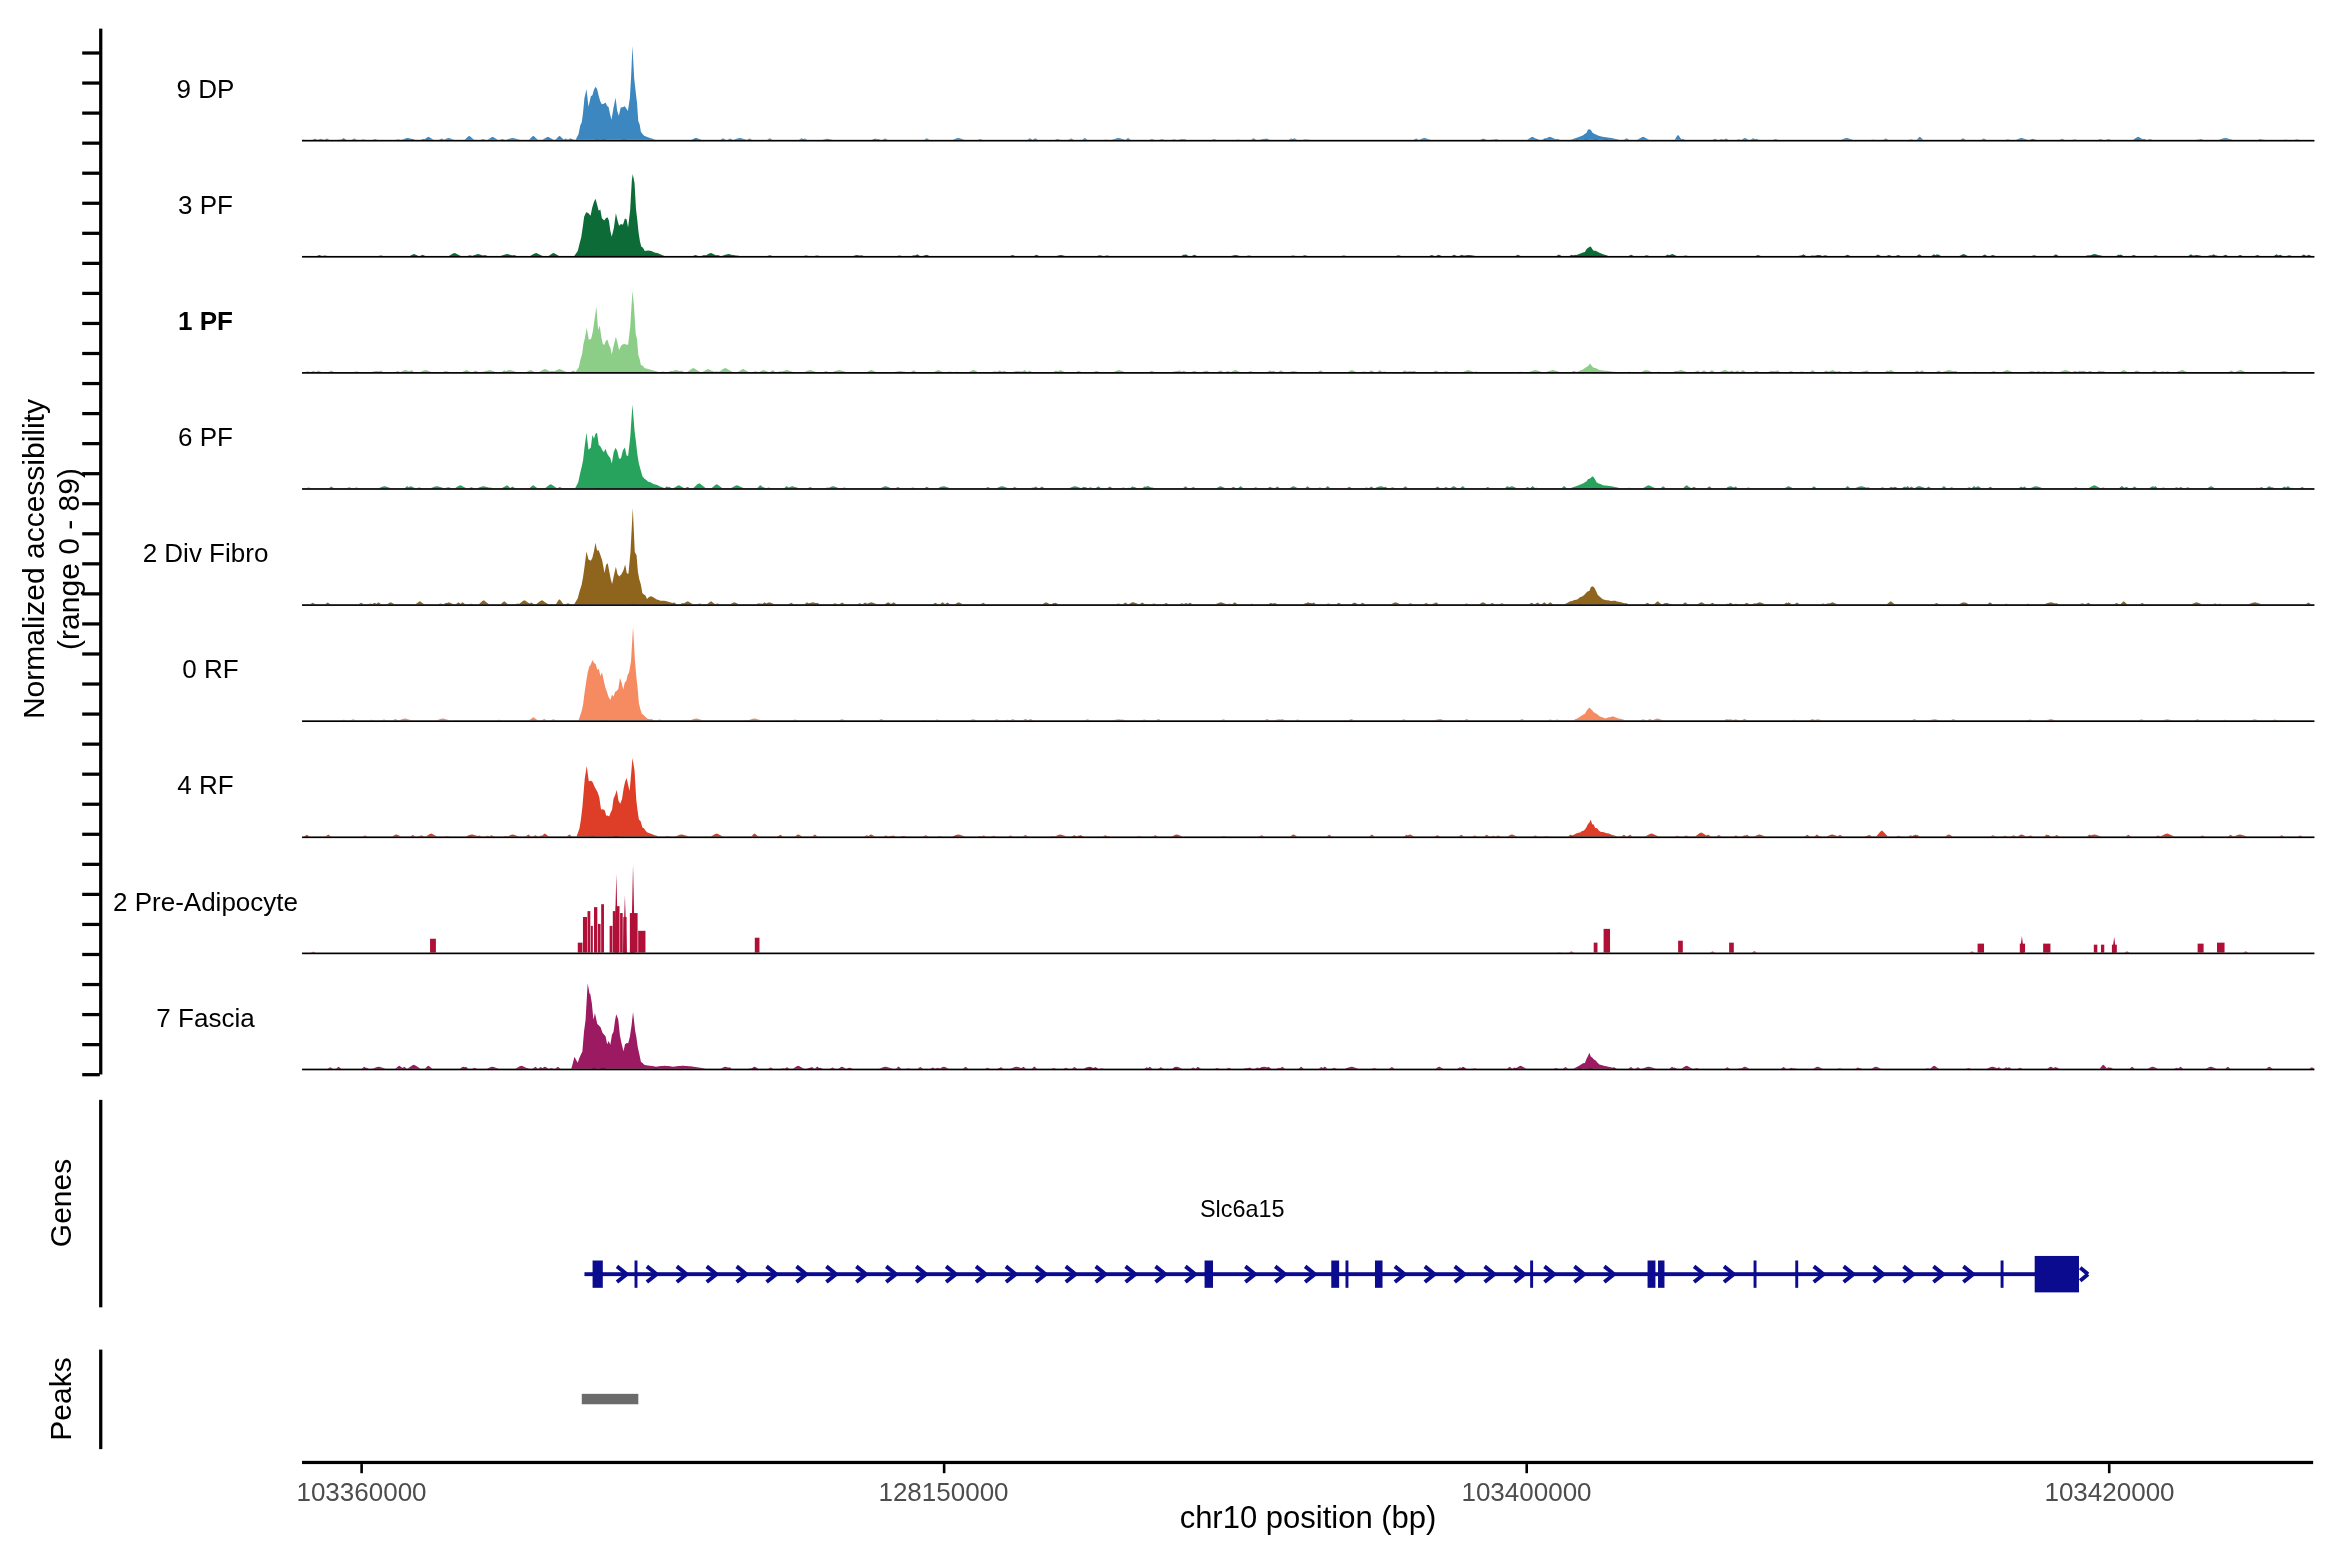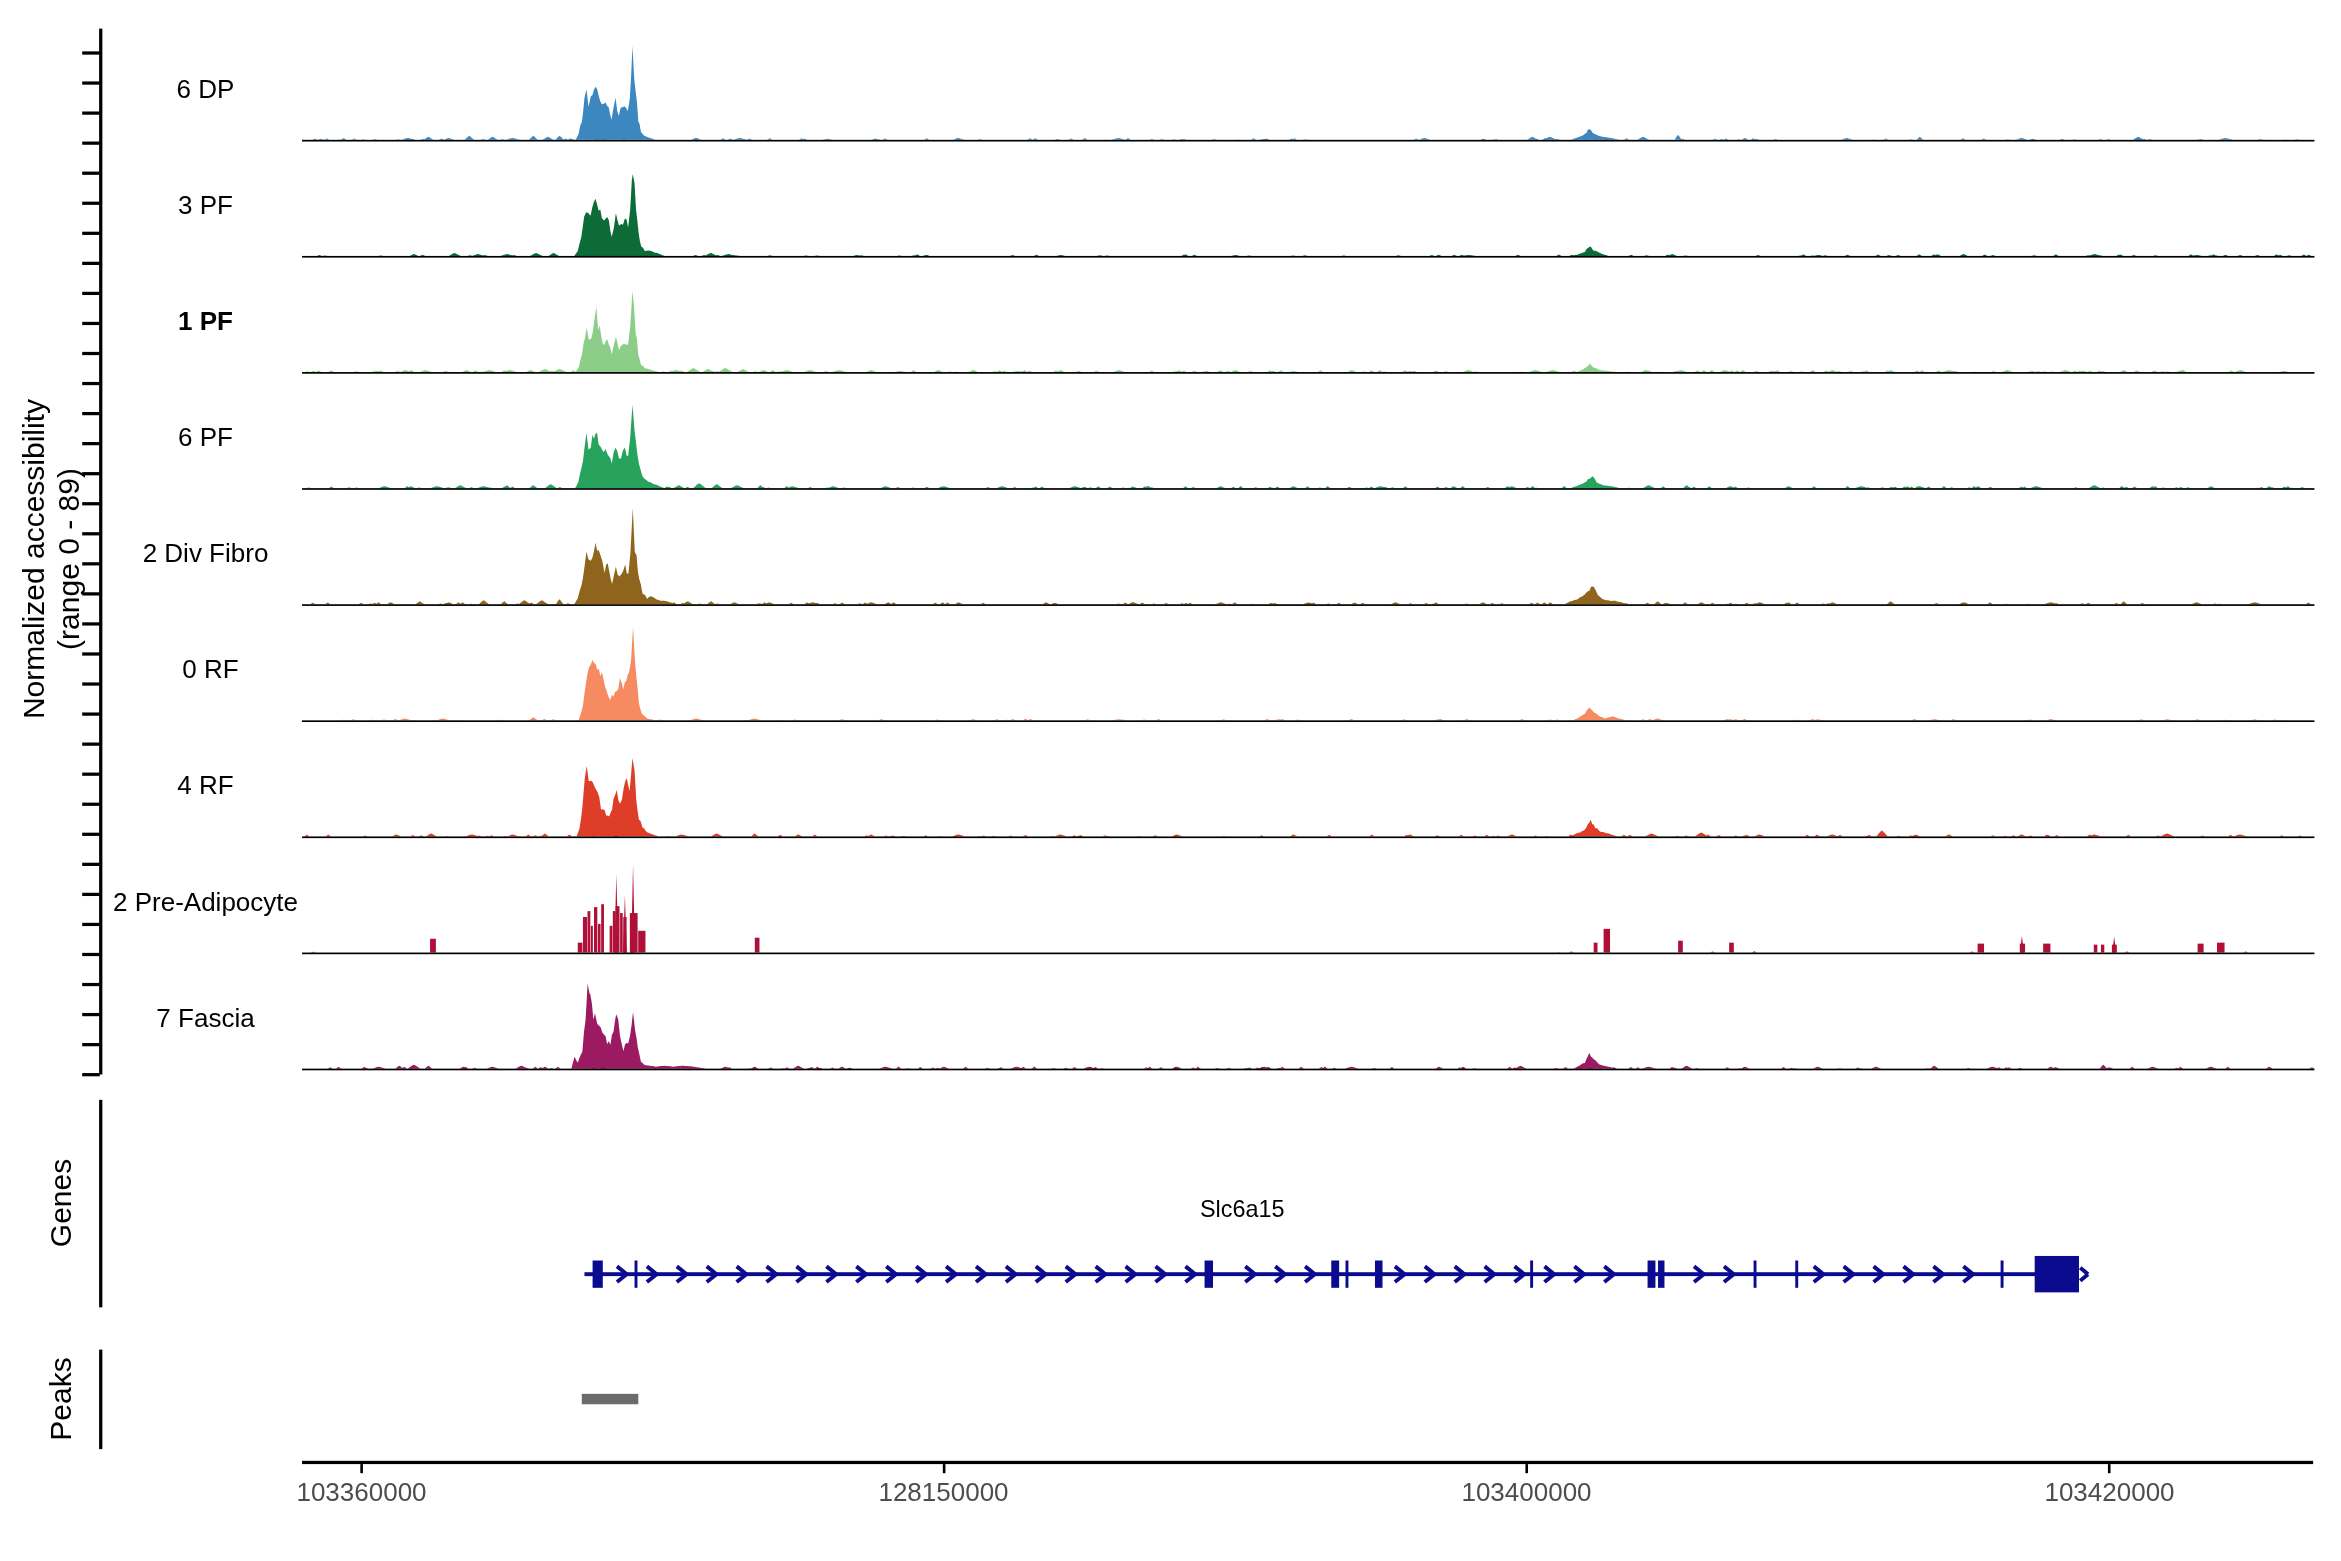--- a/index.html
+++ b/index.html
@@ -1351,23 +1351,24 @@
   <div class="txt rot ylab" style="left:-242px;top:524px;width:585px;height:70px;">
     <div>Normalized accessibility</div>
     <div>(range 0 - 89)</div>
   </div>
 
   <div class="txt rot seclab" style="left:-68px;top:1185px;width:260px;height:36px;text-align:center;">Genes</div>
   <div class="txt rot seclab" style="left:-68px;top:1381px;width:260px;height:36px;text-align:center;">Peaks</div>
 
   <div class="genelab" style="left:1200px;top:1196px;width:260px;">Slc6a15</div>
 
+  <div class="txt xtitle" style="left:1048px;top:1500px;width:520px;">chr10 position (bp)</div>
 
   <div id="track-labels">
-      <div class="tracklab" style="left: 72px; width: 267px; top: 74px;">6 DP</div>
+      <div class="tracklab" style="left: 72px; width: 267px; top: 74px;">9 DP</div>
       <div class="tracklab" style="left: 72px; width: 267px; top: 190px;">3 PF</div>
       <div class="tracklab" style="left: 72px; width: 267px; top: 306px; font-weight: bold;">1 PF</div>
       <div class="tracklab" style="left: 72px; width: 267px; top: 422px;">6 PF</div>
       <div class="tracklab" style="left: 72px; width: 267px; top: 538px;">2 Div Fibro</div>
       <div class="tracklab" style="left: 77px; width: 267px; top: 654px;">0 RF</div>
       <div class="tracklab" style="left: 72px; width: 267px; top: 770px;">4 RF</div>
       <div class="tracklab" style="left: 72px; width: 267px; top: 887px;">2 Pre-Adipocyte</div>
       <div class="tracklab" style="left: 72px; width: 267px; top: 1003px;">7 Fascia</div>
     </div>
   <div id="tick-labels">

